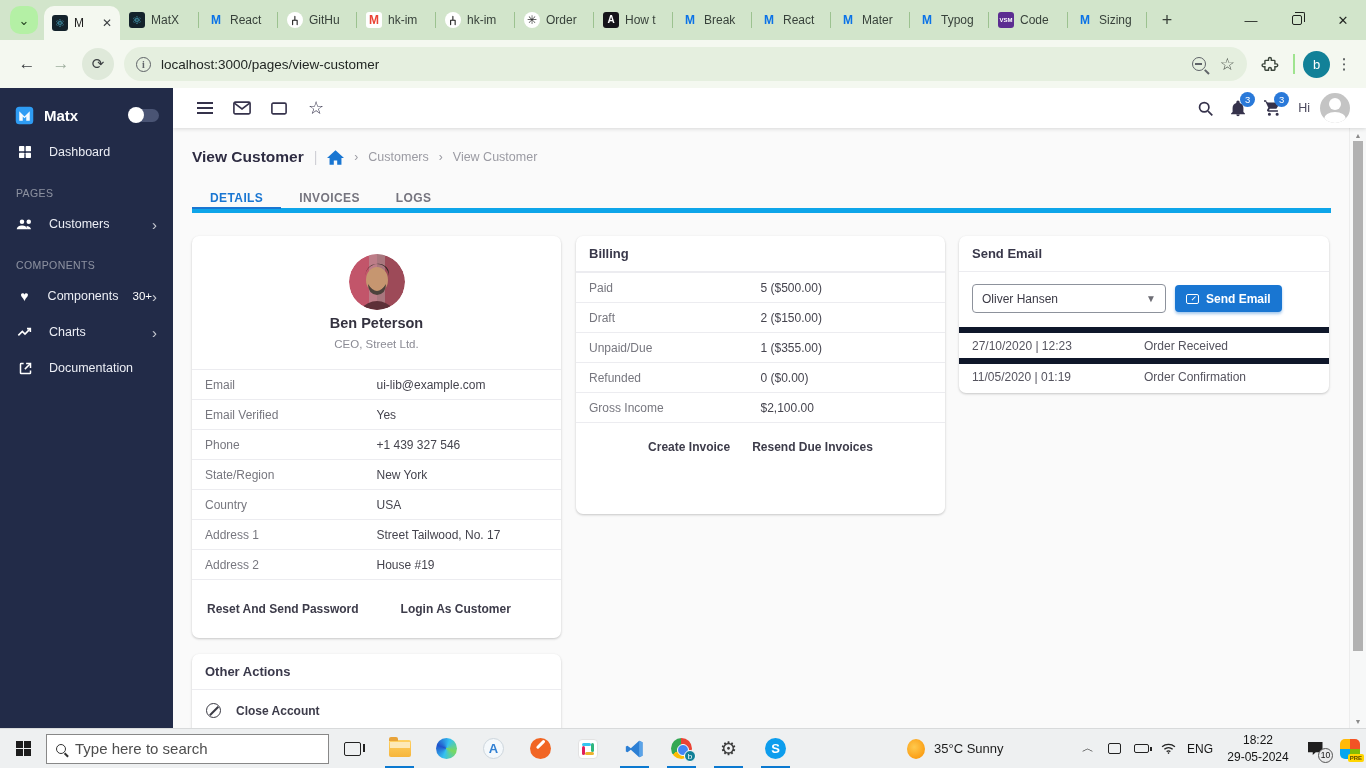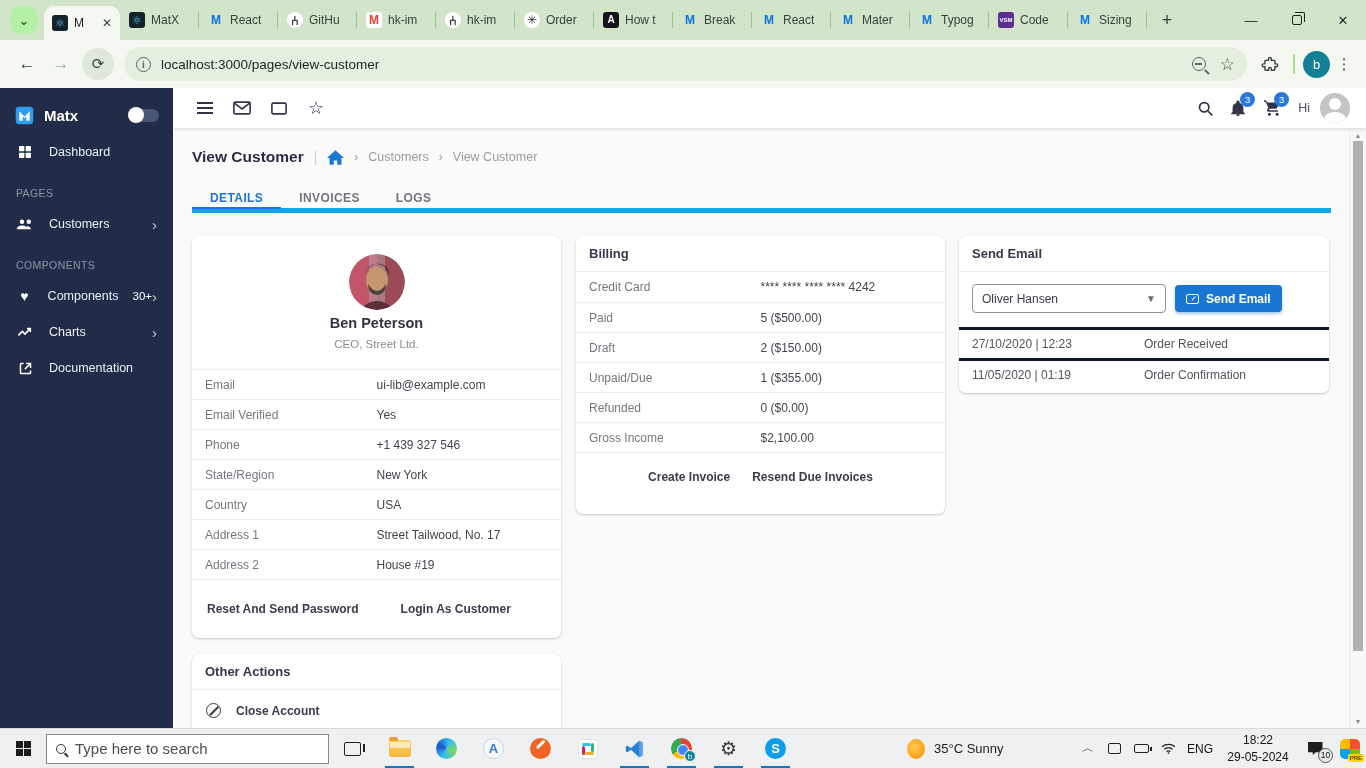--- a/index.html
+++ b/index.html
@@ -103,21 +103,21 @@
   .card-billing { left:403px; top:108px; width:369px; height:278px; }
   .bl-actions { display:flex; justify-content:center; gap:6px; border-top:1px solid #ececf0; padding:11px 0; }
 
   .card-email { left:786px; top:108px; width:370px; height:157px; }
   .em-body { display:flex; align-items:center; padding:12px 13px 14px; gap:9px; }
   .em-select { width:194px; height:29px; border:1px solid #8d929c; border-radius:4px; background:#fff; display:flex; align-items:center; padding:0 9px; font-size:12px; color:#3c3b46; }
   .em-select .caret { margin-left:auto; color:#6d6d75; font-size:10px; }
   .send-btn { height:27px; padding:0 11px; border:none; border-radius:4px; background:#1976d2; color:#fff; font-size:12px; font-weight:bold; display:flex; align-items:center; gap:7px; box-shadow:0 2px 3px rgba(25,118,210,.4); font-family:inherit; }
   .mail-glyph { width:13px; height:10px; border:1.4px solid #fff; border-radius:2px; position:relative; }
   .mail-glyph::before { content:""; position:absolute; left:0; top:-1px; width:5px; height:5px; border-right:1.4px solid #fff; transform:rotate(45deg); left:2.2px; }
-  .hist-row { height:31px; display:flex; align-items:center; border-top:3px solid #0f172a; font-size:12px; }
+  .hist-row { height:31px; display:flex; align-items:center; border-top:6px solid #0f172a; font-size:12px; }
   .hist-row .d { width:50%; padding-left:13px; color:#55545f; }
   .hist-row .s { width:50%; color:#55545f; }
 
   .card-other { left:19px; top:526px; width:369px; height:92px; }
   .oa-row { display:flex; align-items:center; padding:13px 14px; gap:15px; }
   .block-glyph { width:15px; height:15px; border:1.7px solid #3a3a44; border-radius:50%; position:relative; flex:none; }
   .block-glyph::before { content:""; position:absolute; left:0.5px; top:5.5px; width:12px; height:1.7px; background:#3a3a44; transform:rotate(-45deg); }
   .oa-label { font-size:12px; font-weight:bold; color:#3d3c4a; }
 
   .scrollbar { position:absolute; top:0; right:0; bottom:0; width:17px; background:#f7f8f8; border-left:1px solid #ededed; }
@@ -455,24 +455,20 @@
               <span class="v">House #19</span>
             </div>
           <div class="pf-actions">
             <button class="text-btn">Reset And Send Password</button>
             <button class="text-btn">Login As Customer</button>
           </div>
         </div>
 
         <div class="card card-billing">
           <div class="card-head">Billing</div>
-          <div class="kv-row" style="border-top:none;">
-              <span class="k">Credit Card</span>
-              <span class="v">**** **** **** **** 4242</span>
-            </div>
           <div class="kv-row">
               <span class="k">Paid</span>
               <span class="v">5 ($500.00)</span>
             </div>
           <div class="kv-row">
               <span class="k">Draft</span>
               <span class="v">2 ($150.00)</span>
             </div>
           <div class="kv-row">
               <span class="k">Unpaid/Due</span>

